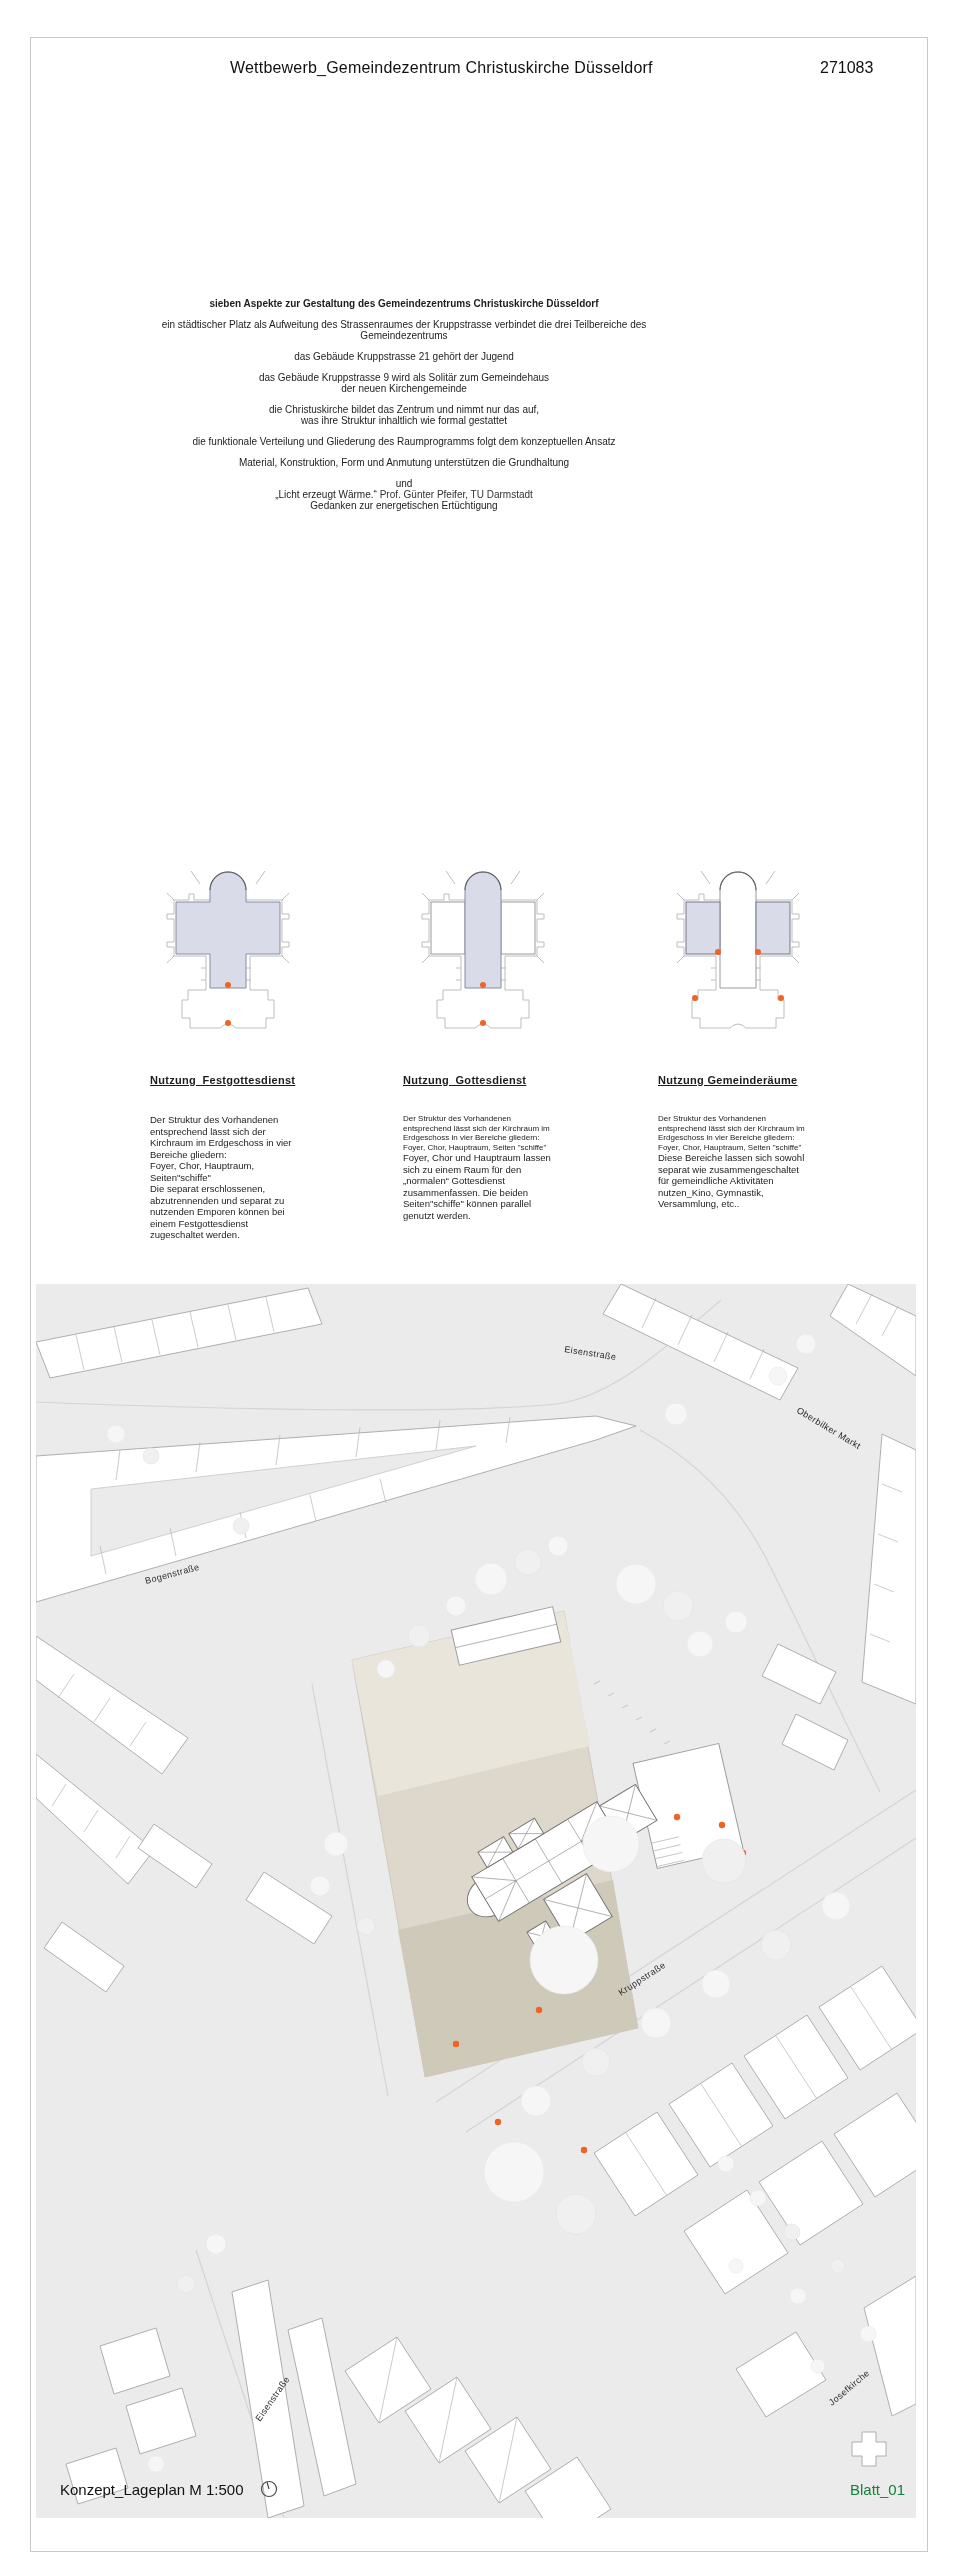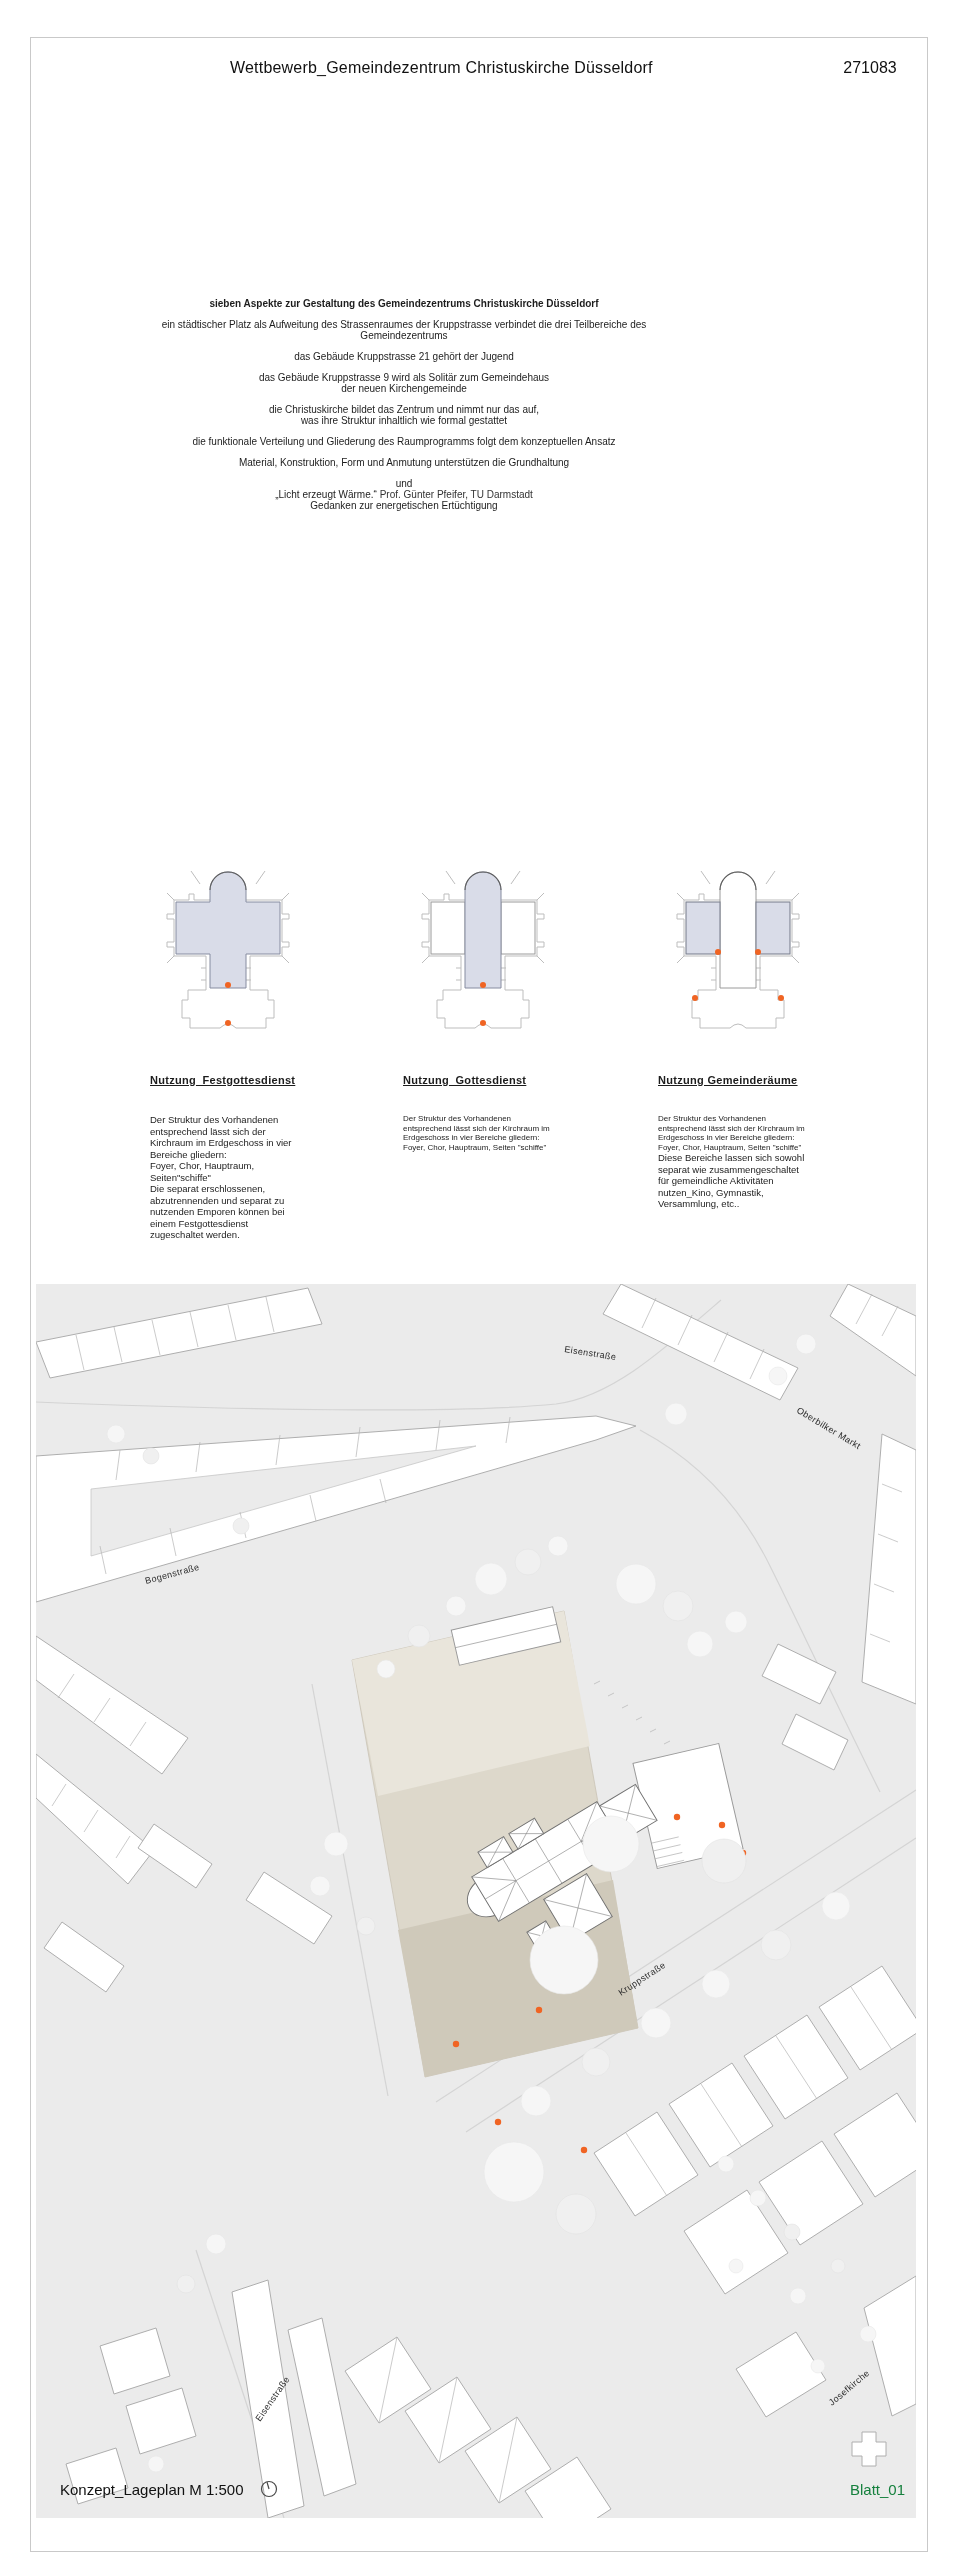--- a/index.html
+++ b/index.html
@@ -2,21 +2,21 @@
 <html><head>
 <meta charset="utf-8">
 <style>
   html,body{margin:0;padding:0;background:#fff;}
   #sheet{position:relative;width:958px;height:2560px;background:#fff;overflow:hidden;
          font-family:"Liberation Sans",sans-serif;color:#1c1c1c;}
   .frame{position:absolute;left:30px;top:37px;width:898px;height:2515px;
          border:1px solid #c9c9c9;box-sizing:border-box;}
   
   .title{position:absolute;left:230px;top:59px;font-size:16px;letter-spacing:.2px;color:#111;}
-  .sheetno{position:absolute;left:820px;top:59px;width:100px;text-align:center;font-size:16px;color:#111;}
+  .sheetno{position:absolute;left:820px;top:59px;width:100px;text-align:left;font-size:16px;color:#111;}
   
   .concept{position:absolute;left:150px;top:298px;width:508px;text-align:center;
            font-size:10px;line-height:11px;color:#1d1d1d;}
   .concept .hd{font-weight:bold;}
   .concept .p{margin-top:10px;}
   .concept .p.t{}
   .concept .small{font-size:10px;color:#333;}
   
   .diag{position:absolute;top:850px;width:160px;height:200px;}
   
@@ -130,20 +130,21 @@
       <span>Foyer, Chor, Hauptraum, Seiten"schiffe"</span><br>
       <span>Die separat erschlossenen, abzutrennenden und separat zu nutzenden Emporen können bei einem Festgottesdienst zugeschaltet werden.</span>
     </div>
   </div>
   <div class="cap" style="left:403px">
     <div class="ch">Nutzung_Gottesdienst</div>
     <div class="ci-small">
       <span>Der Struktur des Vorhandenen entsprechend lässt sich der Kirchraum im Erdgeschoss in vier Bereiche gliedern:</span><br>
       <span>Foyer, Chor, Hauptraum, Seiten "schiffe"</span>
     </div>
+    <div class="cb">Foyer, Chor und Hauptraum lassen sich zu einem Raum für den „normalen“ Gottesdienst zusammenfassen. Die beiden Seiten"schiffe" können parallel genutzt werden.</div>
   </div>
   <div class="cap" style="left:658px">
     <div class="ch">Nutzung Gemeinderäume</div>
     <div class="ci-small">
       <span>Der Struktur des Vorhandenen entsprechend lässt sich der Kirchraum im Erdgeschoss in vier Bereiche gliedern:</span><br>
       <span>Foyer, Chor, Hauptraum, Seiten "schiffe"</span>
     </div>
     <div class="cb">Diese Bereiche lassen sich sowohl separat wie zusammengeschaltet für gemeindliche Aktivitäten nutzen_Kino, Gymnastik, Versammlung, etc..</div>
   </div>
 

